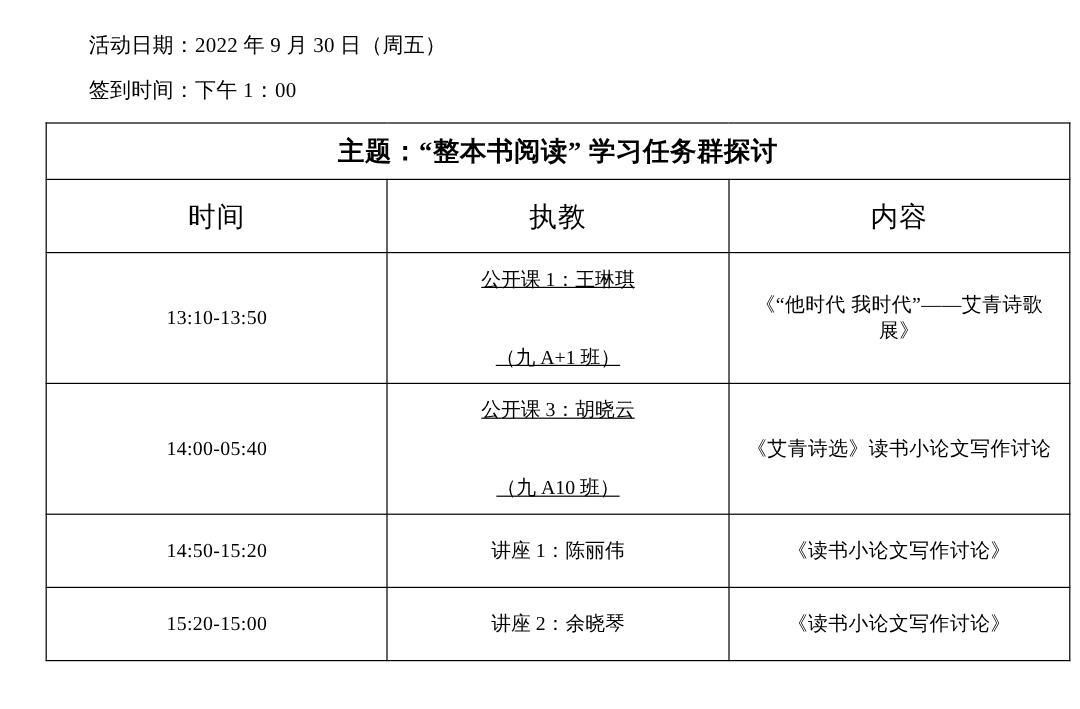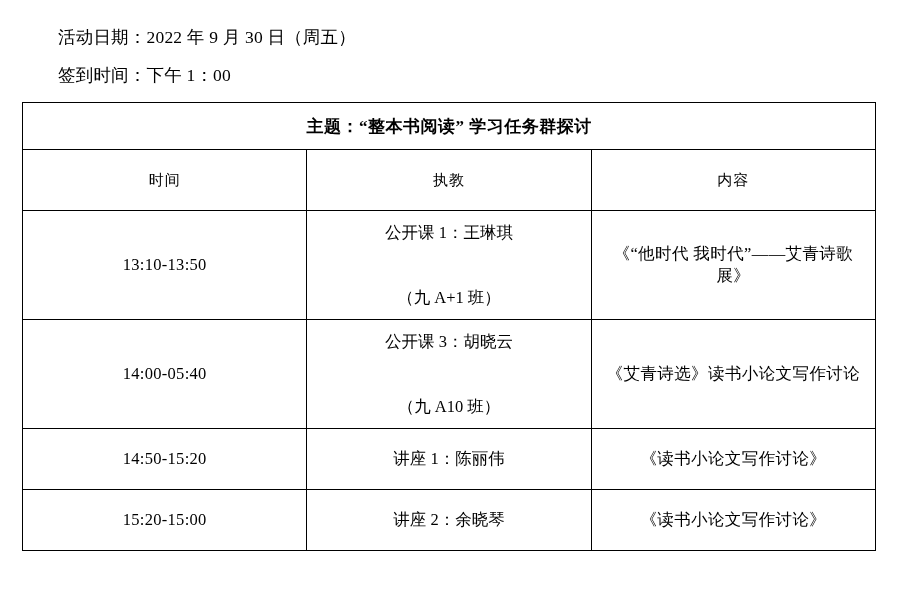--- a/index.html
+++ b/index.html
@@ -12,21 +12,21 @@
     height: 591px;
     font-family: "Liberation Serif", "DejaVu Serif", serif;
     color: #000000;
     overflow: hidden;
   }
   .page {
     position: relative;
     width: 900px;
     height: 591px;
     box-sizing: border-box;
-    padding: 18px 22px 0 22px;
+    padding: 18px 22px 0 38px;
   }
   .meta-line {
     font-size: 17.5px;
     line-height: 1.15;
     margin: 0 0 0 36px;
     padding: 9px 0;
     letter-spacing: 0.2px;
     white-space: nowrap;
   }
   .agenda-table {
@@ -37,40 +37,41 @@
   }
   .agenda-table td, .agenda-table th {
     border: 1px solid #000000;
     text-align: center;
     vertical-align: middle;
     font-weight: normal;
     font-size: 16.5px;
     padding: 4px 6px;
   }
   .title-row td {
-    font-size: 17px;
+    font-size: 22px;
     font-weight: bold;
     height: 38px;
     letter-spacing: 0.5px;
     font-family: Liberation Serif, serif;
   }
   .head-row td {
-    font-size: 15px;
+    font-size: 23px;
     height: 52px;
     letter-spacing: 1px;
   }
   .col-time { width: 160px; }
   .col-teacher { width: 208px; }
   .col-content { width: 486px; }
 
   .row-tall td { height: 100px; }
   .row-short td { height: 52px; }
 
   .cell-two-line {
     line-height: 1.9;
+    text-decoration: underline;
   }
   .cell-two-line .l1 { display: block; }
   .cell-two-line .l2 { display: block; margin-top: 33px; }
   .time-txt { letter-spacing: 0.3px; }
   .content-txt { letter-spacing: 0.4px; }
 </style>
 </head>
 <body>
 
 <div class="page">

